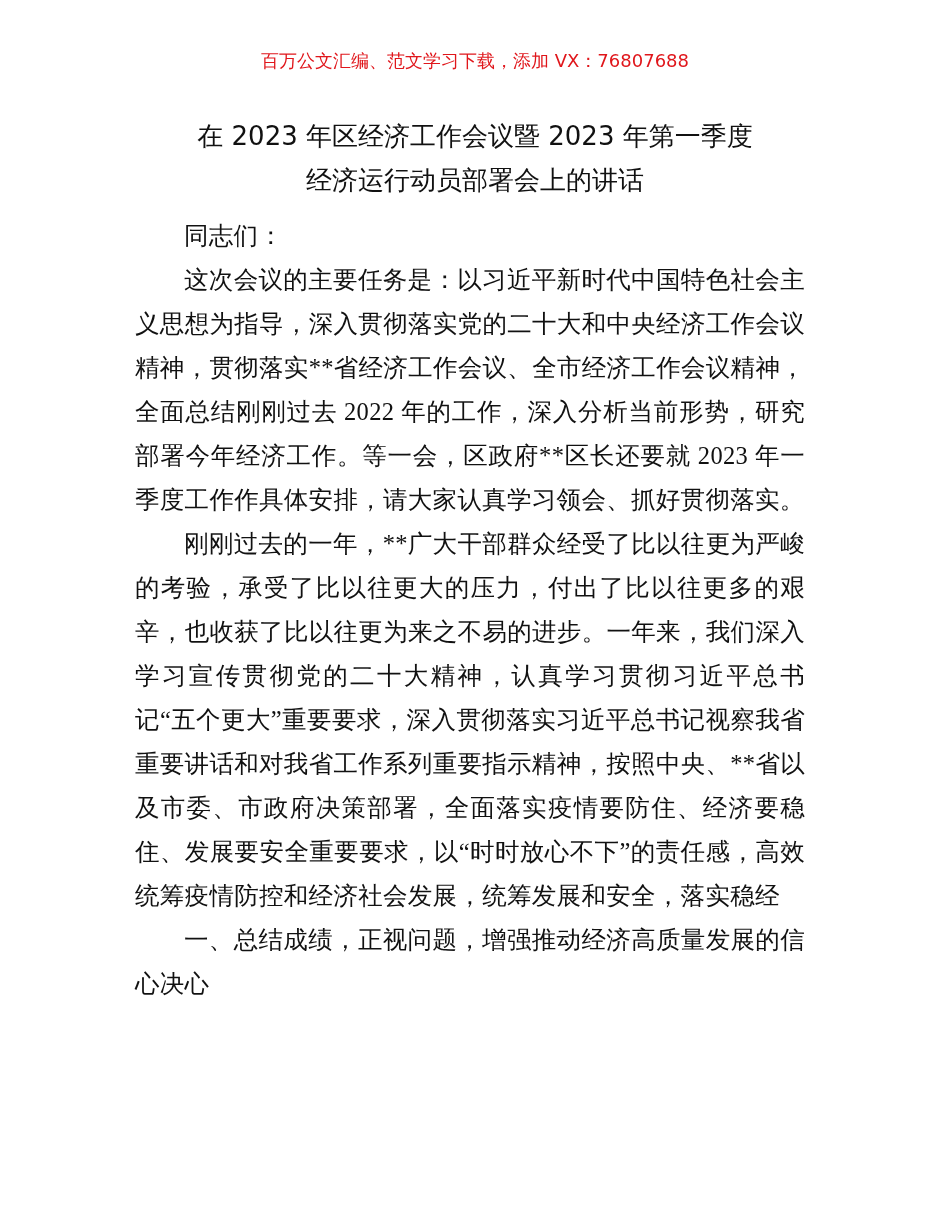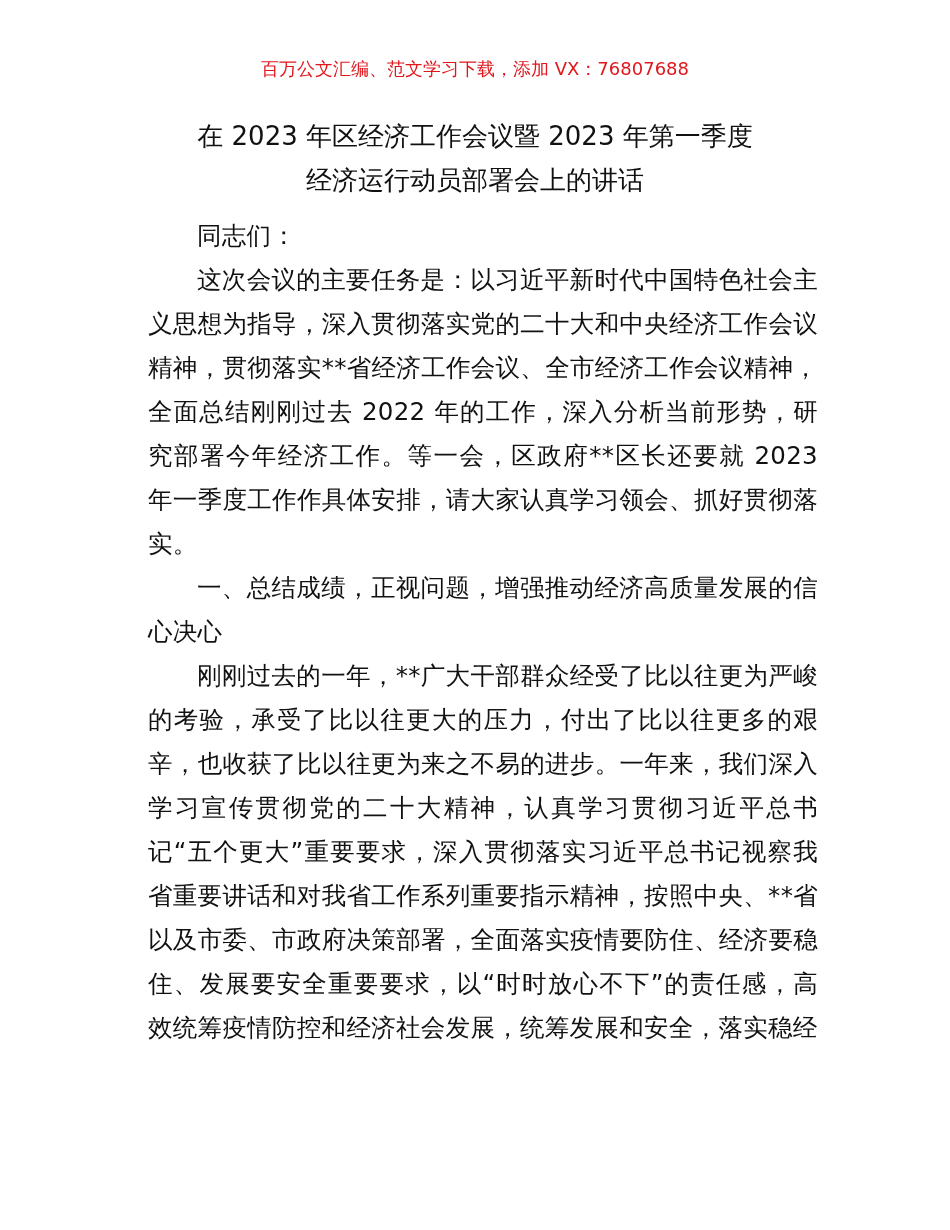--- a/index.html
+++ b/index.html
@@ -10,21 +10,21 @@
     body {
       width: 950px;
       height: 1230px;
       overflow: hidden;
       position: relative;
       font-family: "DejaVu Sans", "Liberation Sans", sans-serif;
       color: #111111;
     }
     .header-note {
       position: absolute;
-      top: 56px;
+      top: 48px;
       left: 0;
       width: 950px;
       text-align: center;
       font-size: 18px;
       line-height: 26px;
       color: #e0161b;
       letter-spacing: 0px;
     }
     .title {
       position: absolute;
@@ -35,22 +35,23 @@
       font-size: 26px;
       line-height: 44px;
       color: #111111;
       margin: 0;
       font-weight: normal;
     }
     .title span { display: block; white-space: nowrap; }
     .body-text {
       position: absolute;
       top: 214px;
-      left: 148px;
+      left: 135px;
       width: 670px;
+      font-family: Liberation Serif, serif;
     }
     .para {
       margin: 0;
       font-size: 24.5px;
       line-height: 44px;
       text-align: justify;
       text-align-last: left;
       text-indent: 49px;
       word-break: break-all;
       letter-spacing: 0.3px;
@@ -62,15 +63,15 @@
 <div class="header-note">百万公文汇编、范文学习下载，添加 VX：76807688</div>
 
 <h1 class="title">
   <span>在 2023 年区经济工作会议暨 2023 年第一季度</span>
   <span>经济运行动员部署会上的讲话</span>
 </h1>
 
 <div class="body-text">
   <p class="para">同志们：</p>
   <p class="para">这次会议的主要任务是：以习近平新时代中国特色社会主义思想为指导，深入贯彻落实党的二十大和中央经济工作会议精神，贯彻落实**省经济工作会议、全市经济工作会议精神，全面总结刚刚过去 2022 年的工作，深入分析当前形势，研究部署今年经济工作。等一会，区政府**区长还要就 2023 年一季度工作作具体安排，请大家认真学习领会、抓好贯彻落实。</p>
+  <p class="para">刚刚过去的一年，**广大干部群众经受了比以往更为严峻的考验，承受了比以往更大的压力，付出了比以往更多的艰辛，也收获了比以往更为来之不易的进步。一年来，我们深入学习宣传贯彻党的二十大精神，认真学习贯彻习近平总书记“五个更大”重要要求，深入贯彻落实习近平总书记视察我省重要讲话和对我省工作系列重要指示精神，按照中央、**省以及市委、市政府决策部署，全面落实疫情要防住、经济要稳住、发展要安全重要要求，以“时时放心不下”的责任感，高效统筹疫情防控和经济社会发展，统筹发展和安全，落实稳经</p>
   <p class="para">一、总结成绩，正视问题，增强推动经济高质量发展的信心决心</p>
-  <p class="para">刚刚过去的一年，**广大干部群众经受了比以往更为严峻的考验，承受了比以往更大的压力，付出了比以往更多的艰辛，也收获了比以往更为来之不易的进步。一年来，我们深入学习宣传贯彻党的二十大精神，认真学习贯彻习近平总书记“五个更大”重要要求，深入贯彻落实习近平总书记视察我省重要讲话和对我省工作系列重要指示精神，按照中央、**省以及市委、市政府决策部署，全面落实疫情要防住、经济要稳住、发展要安全重要要求，以“时时放心不下”的责任感，高效统筹疫情防控和经济社会发展，统筹发展和安全，落实稳经</p>
 </div>
 
 </body></html>

